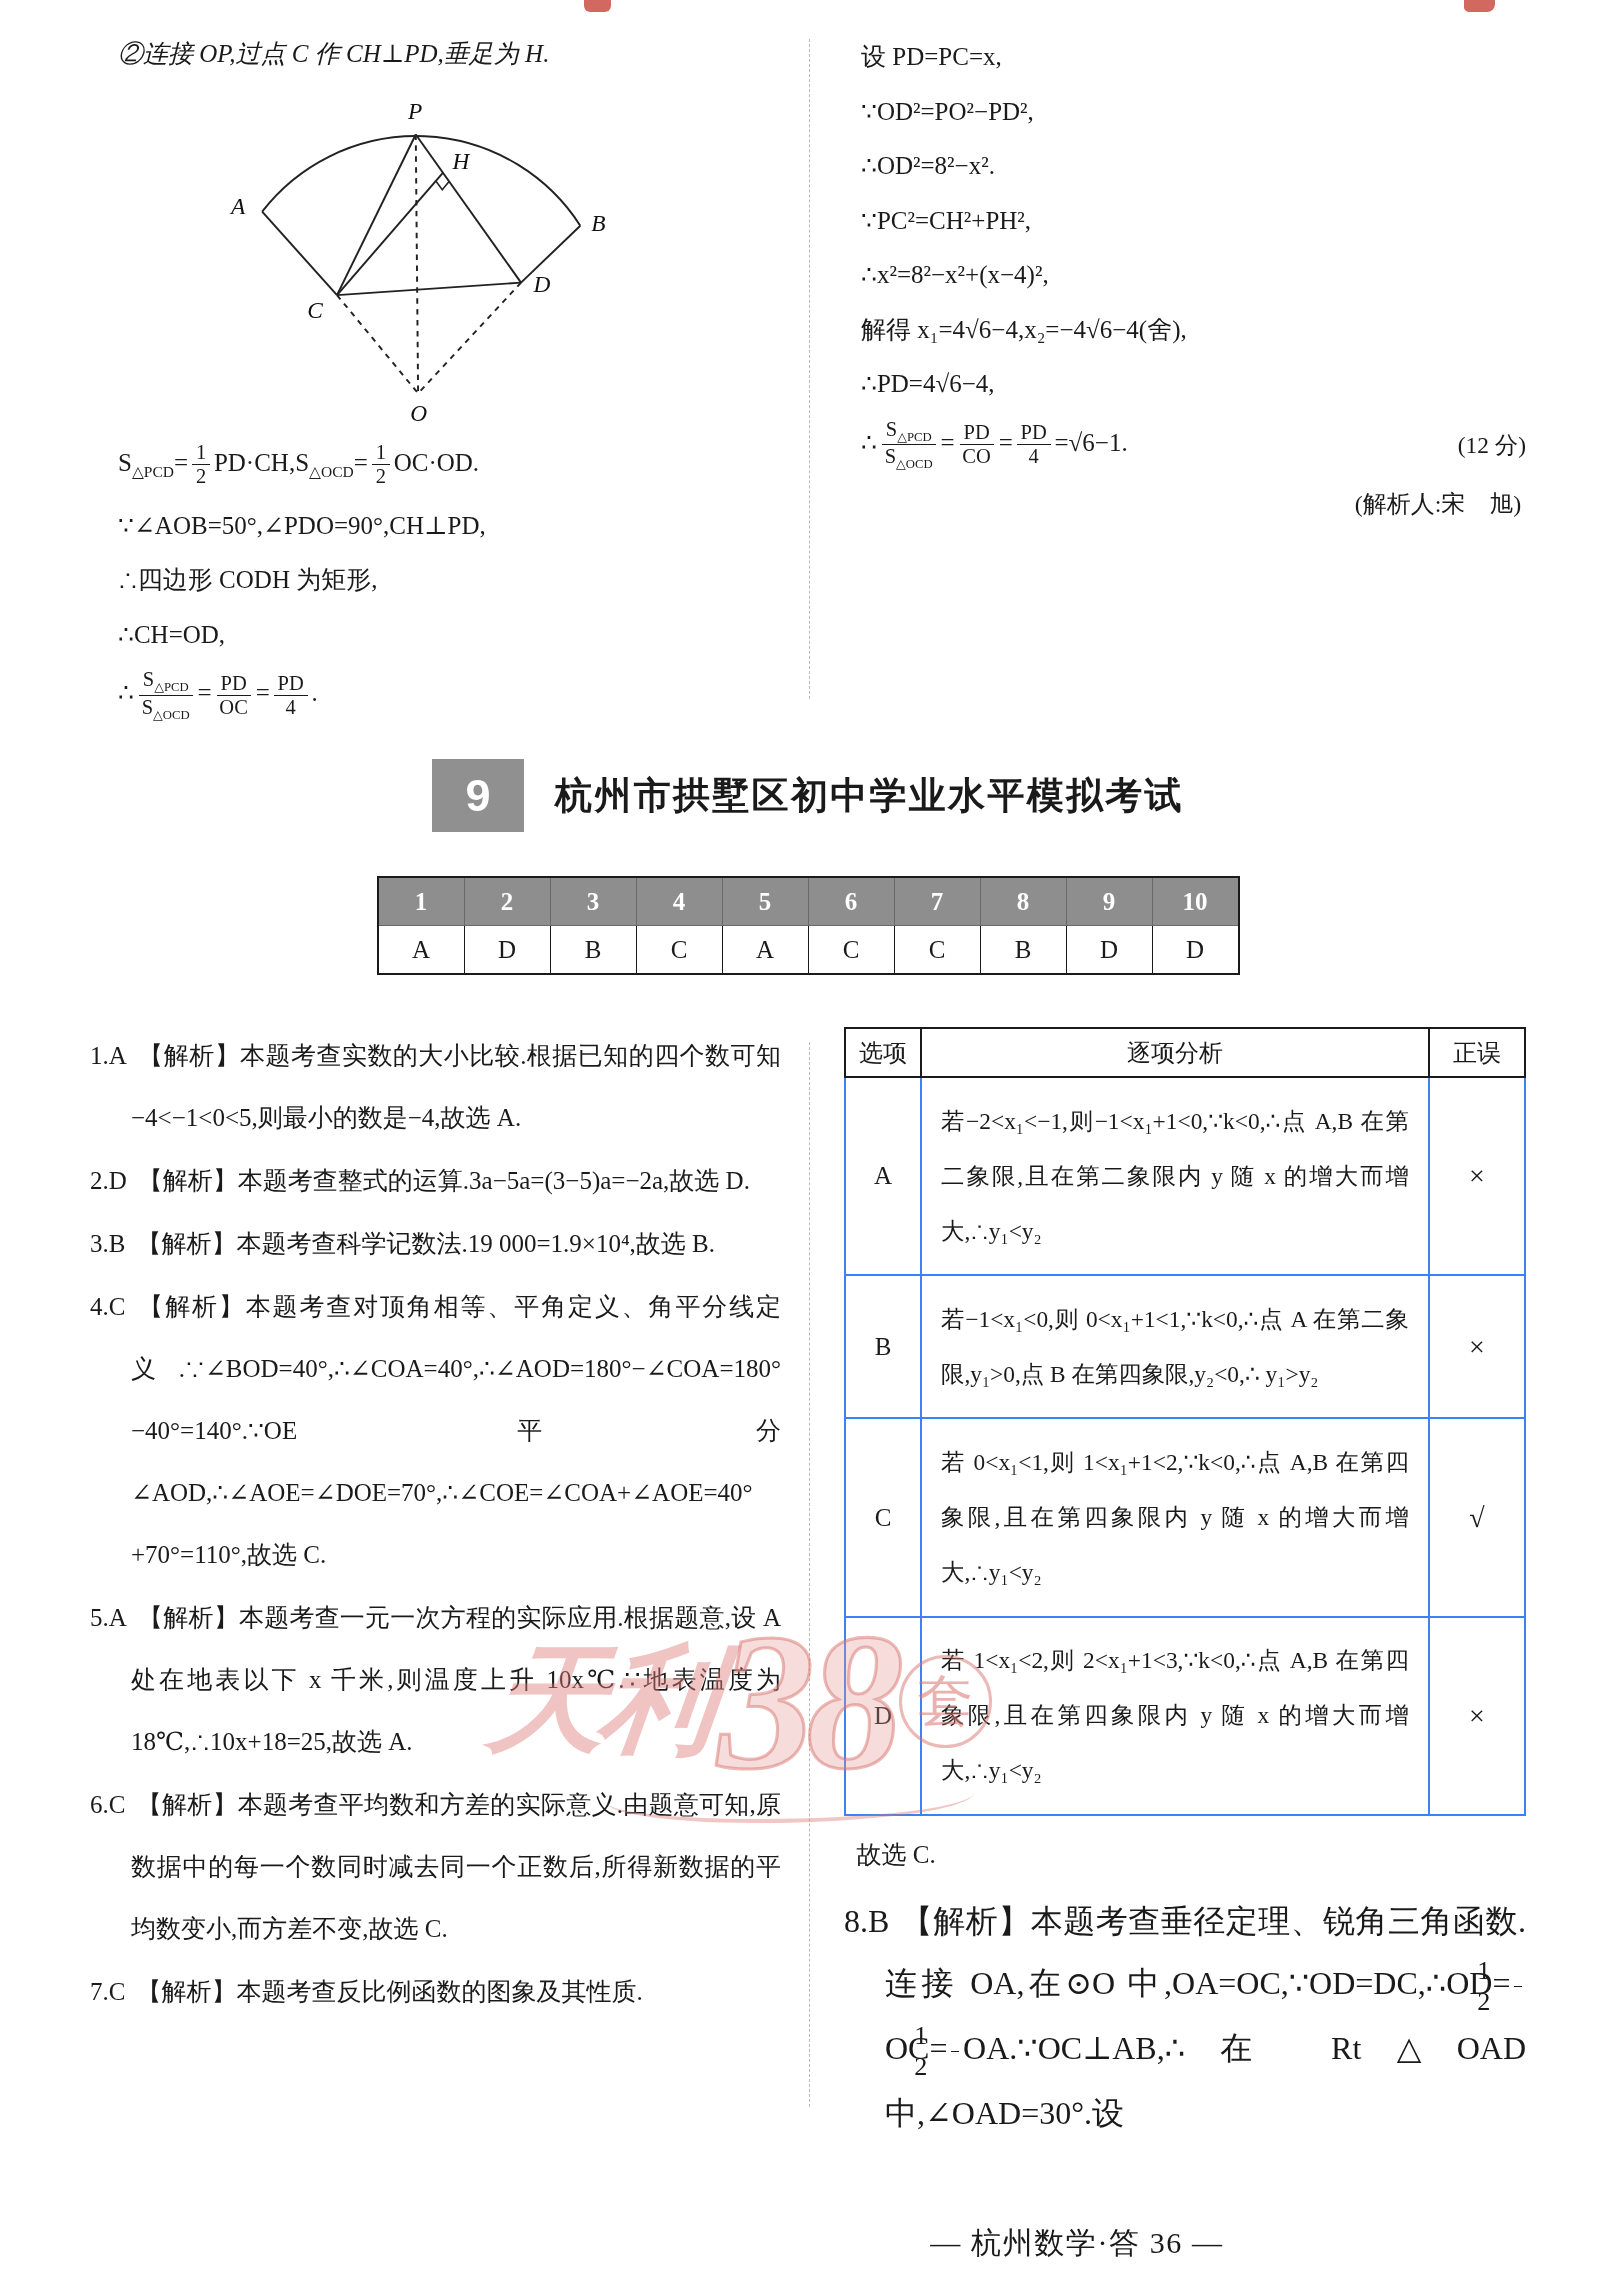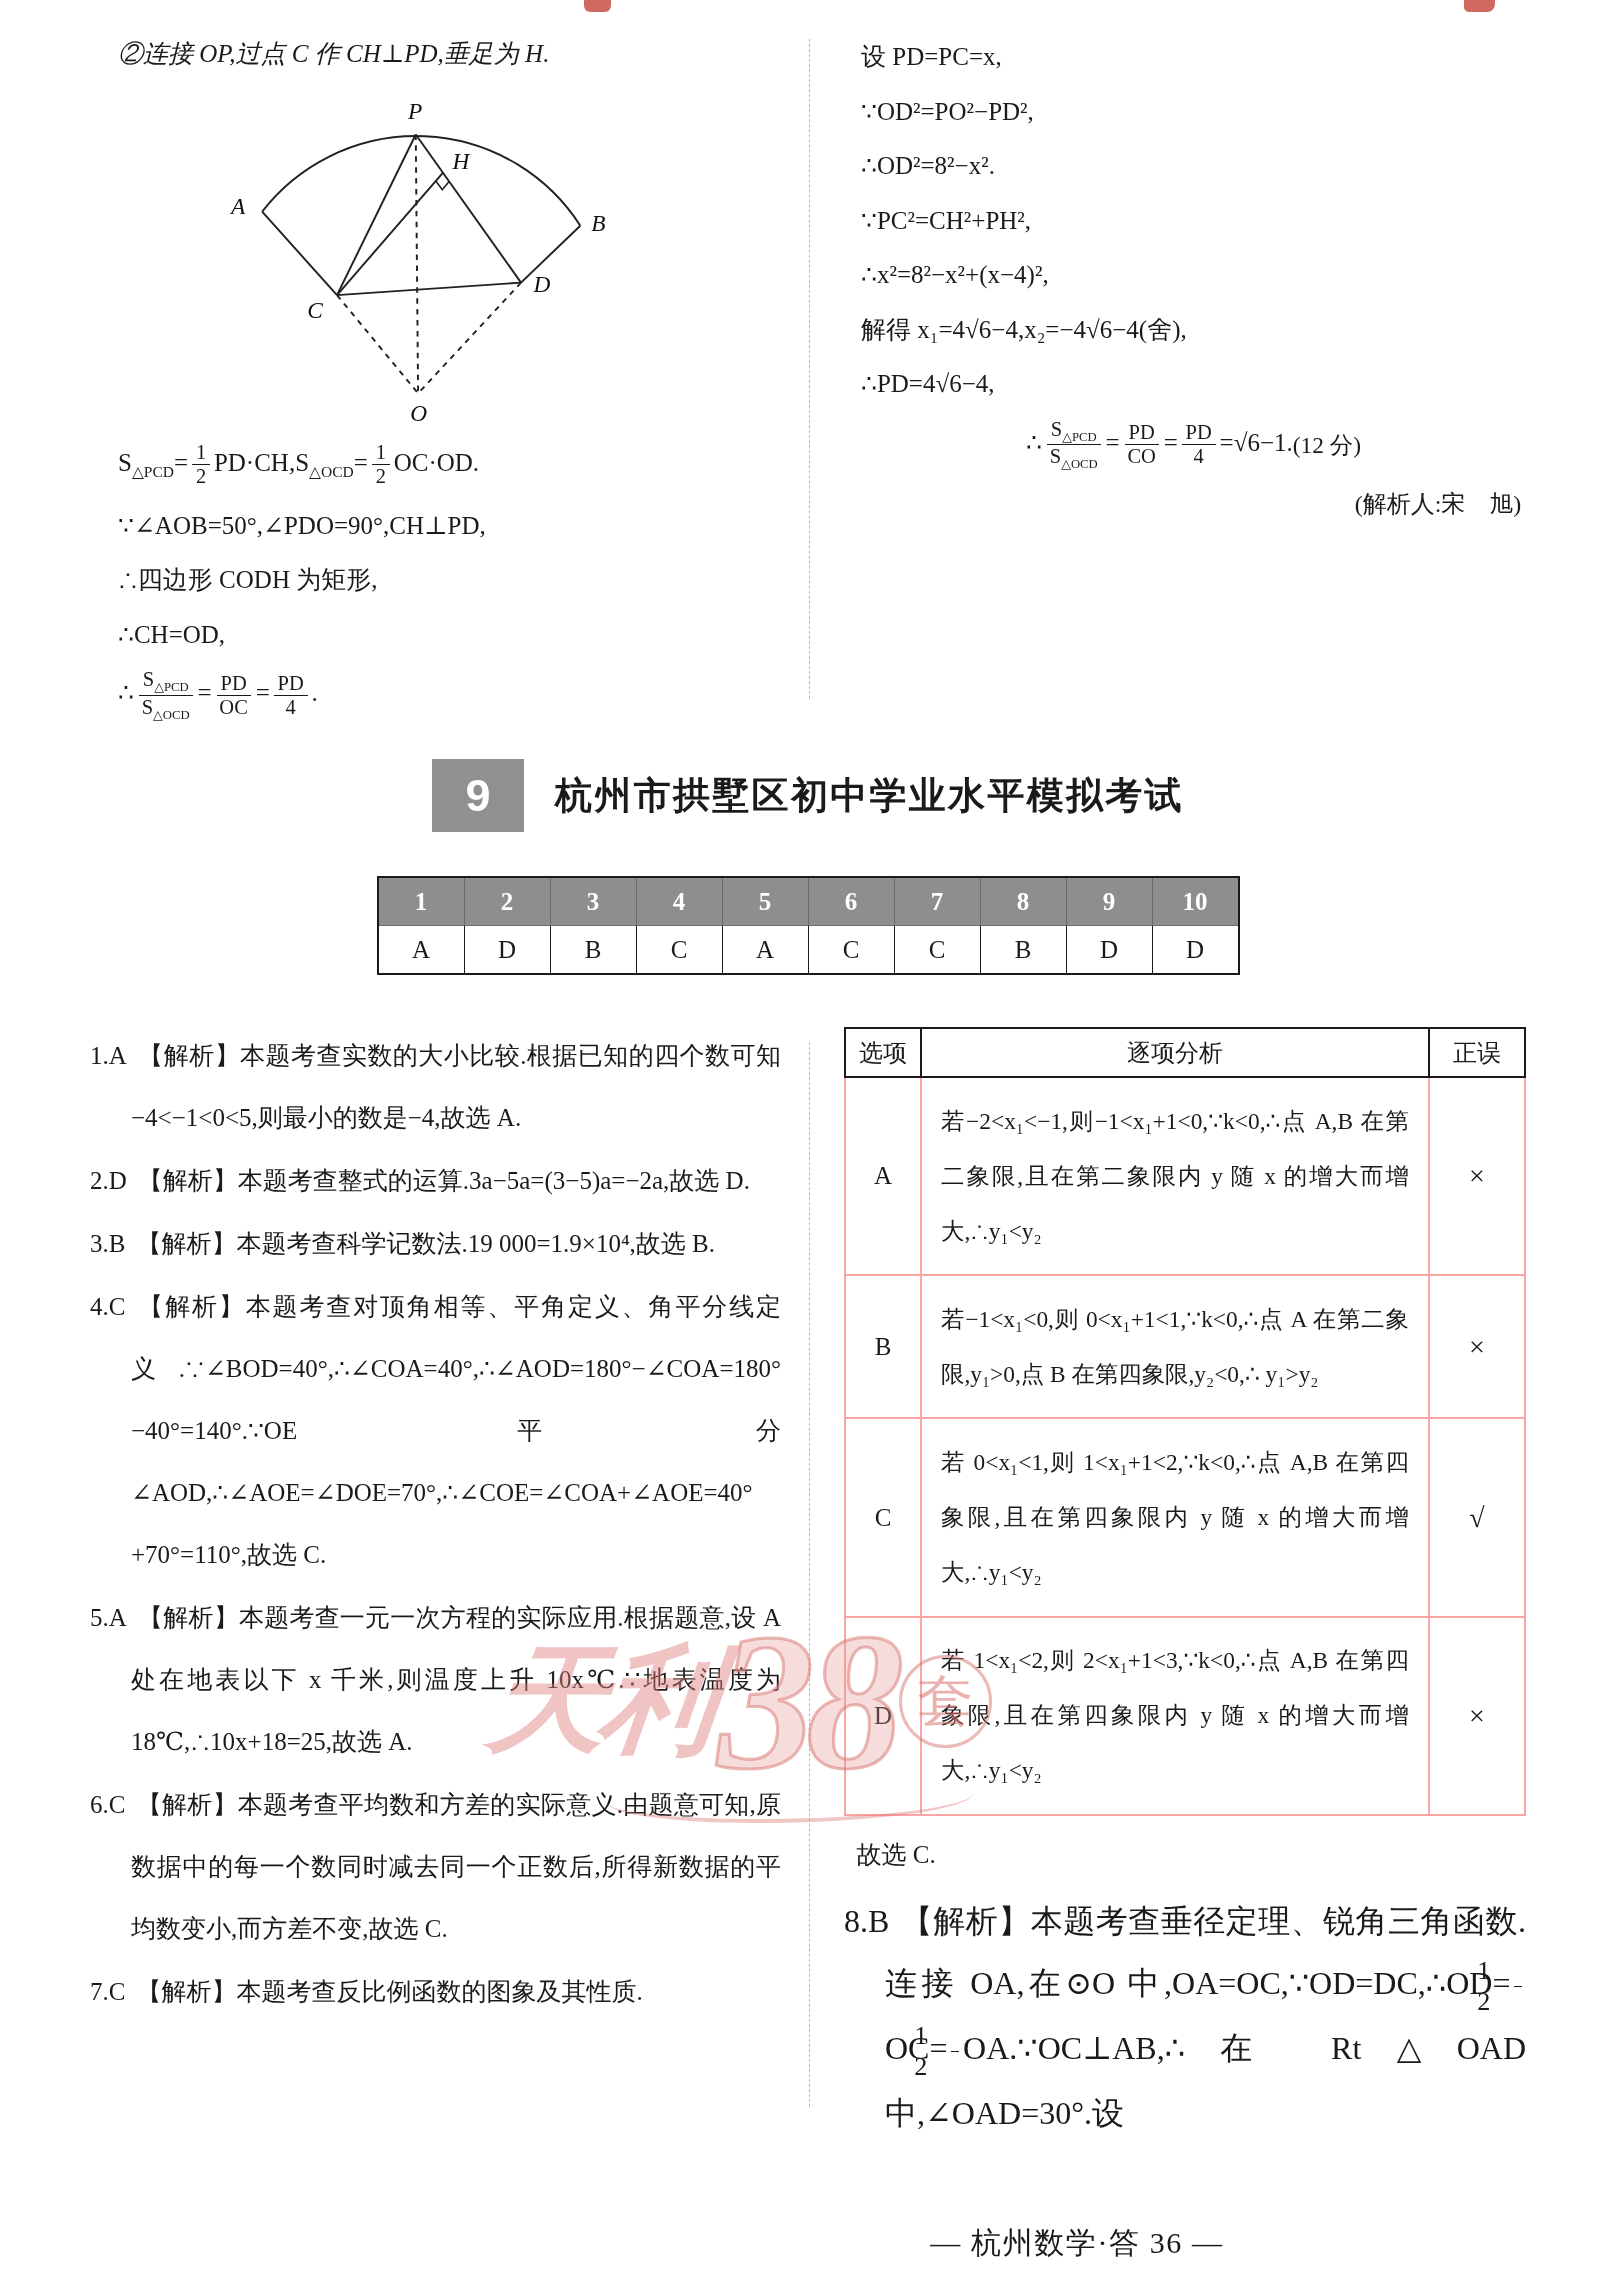--- a/index.html
+++ b/index.html
@@ -19,21 +19,21 @@
   .trim-left{left:584px;width:26.5px;border-radius:0 0 6.2px 6.2px;}
   .trim-right{left:1464px;width:31px;border-radius:0 0 7.8px 4.7px;}
   
   .top-section{position:absolute;top:33px;left:90px;width:1436px;display:flex;justify-content:space-between;}
   .top-left{width:695px;padding-left:0;}
   .step{font-size:25px;margin:0 0 9.4px 0;padding-left:28px;line-height:41px;font-style:italic;}
   .figure-wrap{margin:3.1px 0 6.2px 94px;width:437px;}
   .formula-block{padding-left:28px;}
   .mline{font-size:25px;margin:0 0 12.5px 0;line-height:42px;}
   .top-right{width:665px;padding-top:3.1px;}
-  .with-score{display:flex;justify-content:center;align-items:center;}
+  .with-score{display:flex;justify-content:space-between;align-items:center;}
   .score{font-size:23.4px;}
   .analyst{font-size:24px;text-align:right;margin:15.6px 4.7px 0 0;}
   .divider{position:absolute;border-left:1.6px dashed #b9b9b9;}
   .divider-top{left:809px;top:39px;height:660px;}
   .divider-bottom{left:809px;top:1042px;height:1065px;}
   
   .section-header{position:absolute;top:759px;left:0;width:100%;display:flex;justify-content:center;align-items:center;gap:31px;}
   .badge{width:92px;height:73px;background:#909090;color:#fff;font-size:45px;font-weight:bold;
          display:flex;align-items:center;justify-content:center;font-family:"Liberation Sans","DejaVu Sans",sans-serif;}
   .section-title{font-size:37px;font-weight:bold;letter-spacing:2.3px;font-family:"Liberation Sans","DejaVu Sans",sans-serif;}
@@ -45,21 +45,21 @@
   table.answers td{width:83px;height:45px;border:1.2px solid #1a1a1a;font-size:25px;text-align:center;}
   
   .main{position:absolute;top:1024px;left:90px;width:1436px;display:flex;justify-content:space-between;}
   .col-left{width:691px;}
   .exp{font-size:25px;line-height:62px;text-align:justify;margin:0;padding-left:41px;text-indent:-41px;}
   .exp-label{margin-right:11px;}
   .exp-tag{font-weight:normal;font-family:"Liberation Sans","DejaVu Sans",sans-serif;}
   .col-right{width:682px;}
   table.analysis{width:100%;border-collapse:collapse;margin-top:3.1px;font-family:Liberation Serif, serif;}
   table.analysis th{border:2px solid #1a1a1a;height:45px;font-size:24px;font-weight:normal;text-align:center;}
-  table.analysis td{border:2px solid #fca5a5;margin-left:28px;}
+  table.analysis td{border:2px solid #3b82f6;margin-left:28px;}
   td.opt{width:72px;text-align:center;font-size:25px;}
   td.ana{padding:15.6px 19px;line-height:55px;font-size:23.4px;text-align:justify;}
   td.verdict{width:92px;text-align:center;font-size:28px;}
   .conclusion{margin:22px 0 0 12.5px;font-size:25px;}
   .exp8{margin-top:19px;font-size:32px;line-height:62px;text-align:justify;padding-left:41px;text-indent:-41px;}
   
   .watermark{position:absolute;top:1604px;left:490px;display:flex;align-items:center;pointer-events:none;z-index:5;}
   .wm-tian{font-size:117px;font-weight:bold;font-style:italic;color:rgba(219,124,119,0.45);
            transform:skewX(-6deg);letter-spacing:-6.2px;}
   .wm-num{font-size:195px;font-weight:bold;font-style:italic;color:rgba(228,150,145,0.32);

